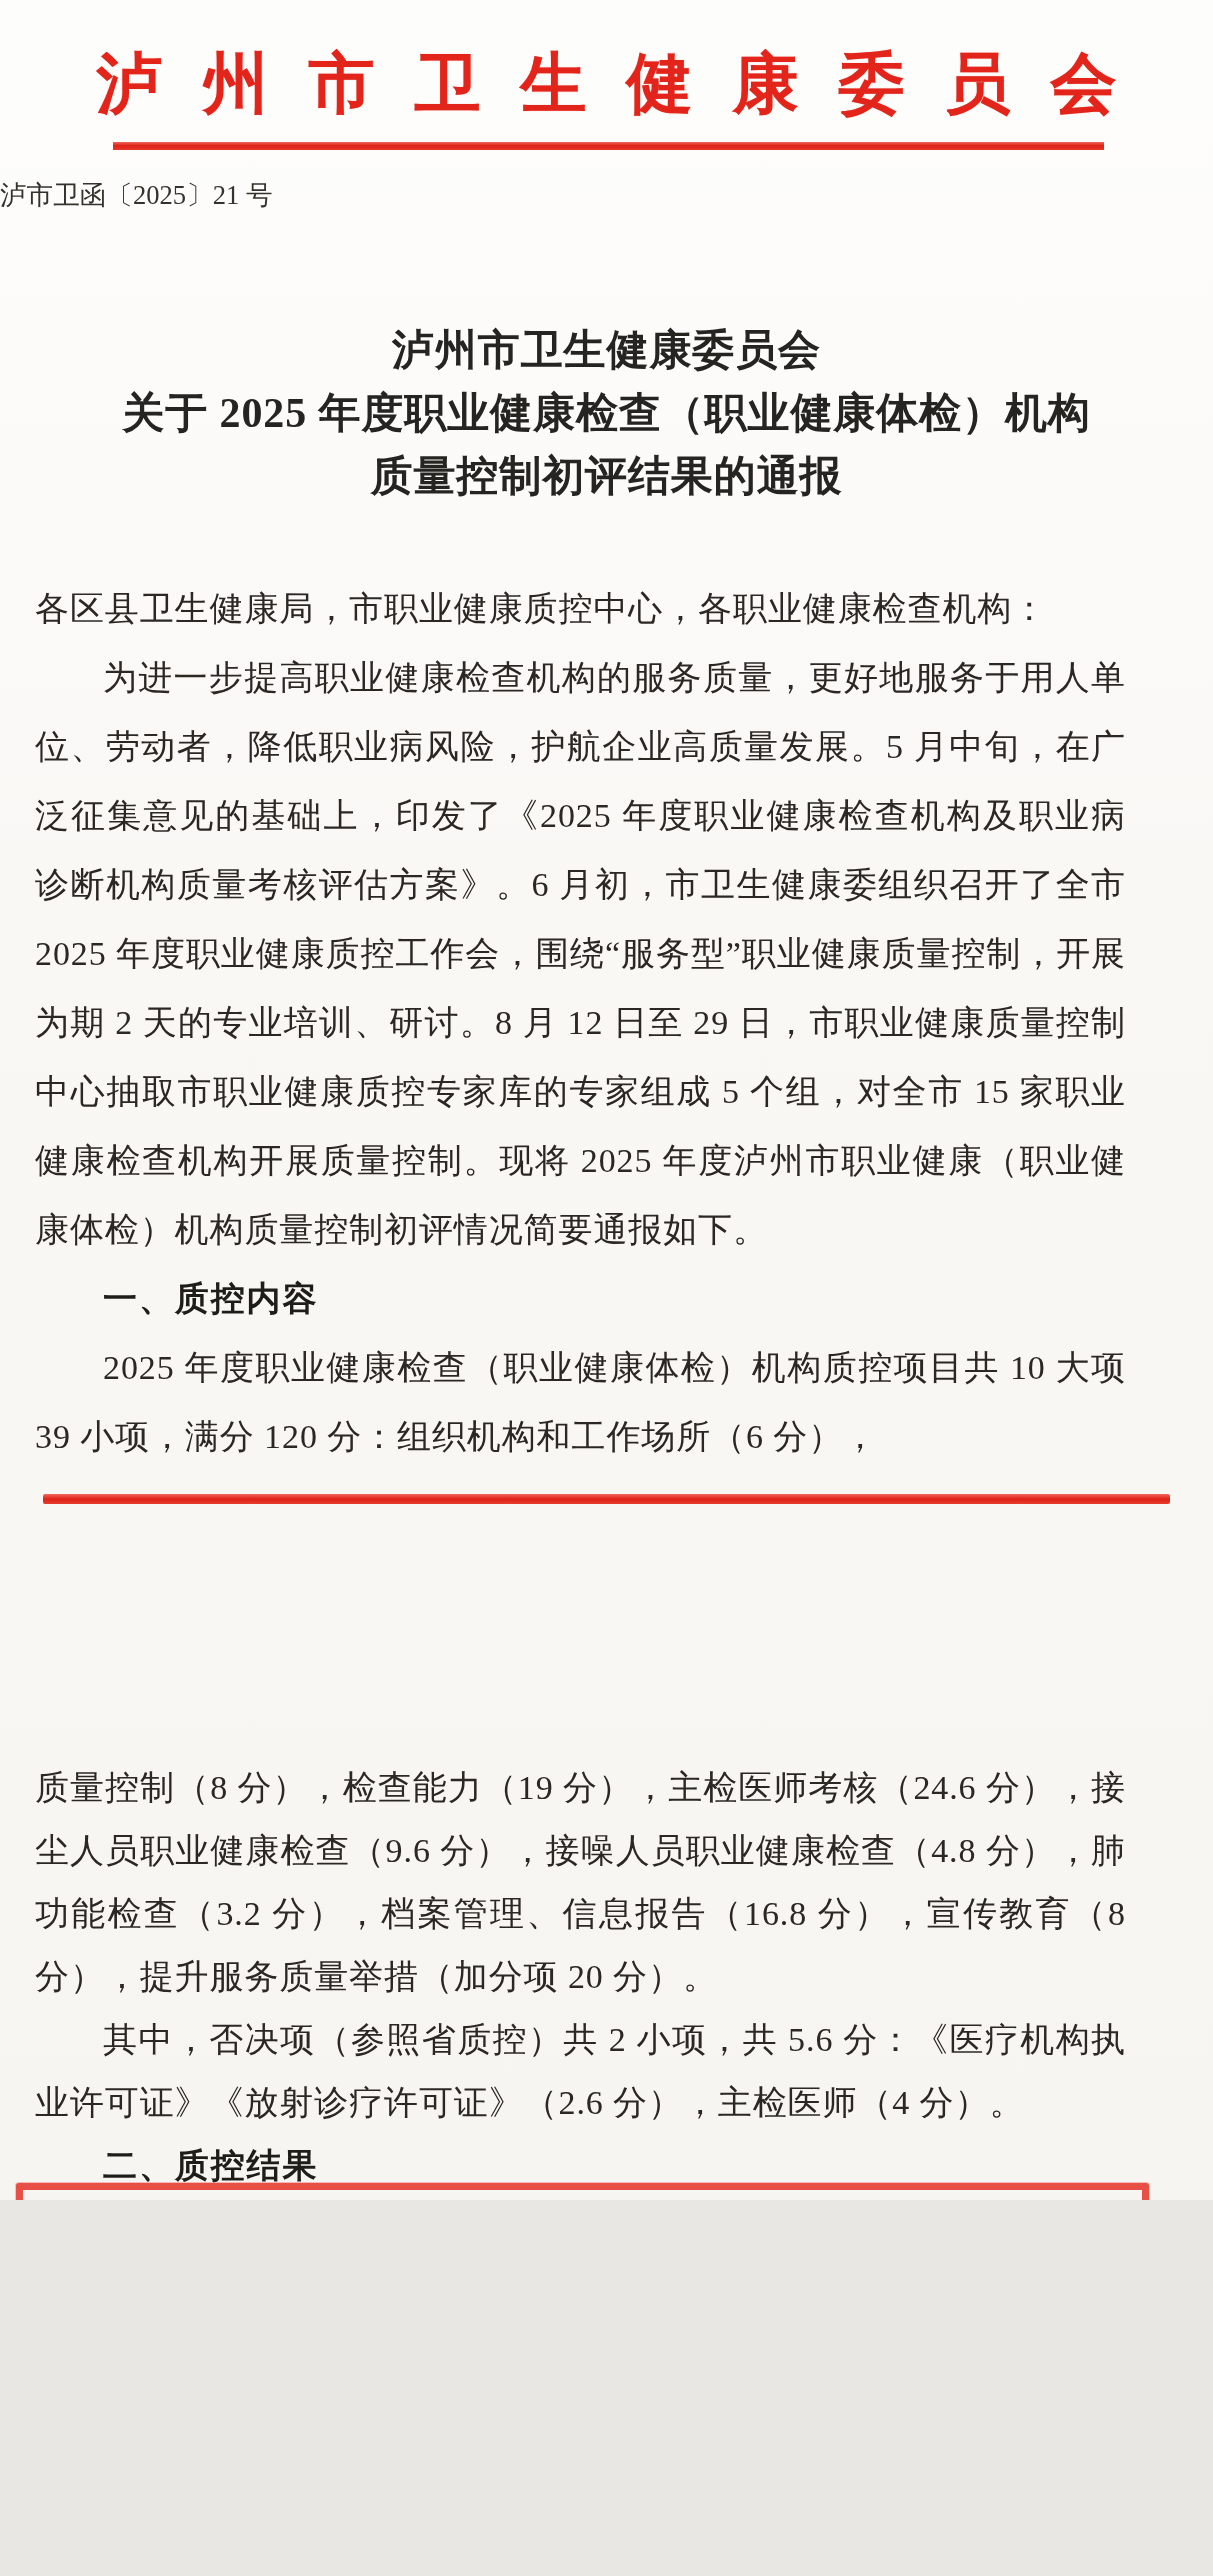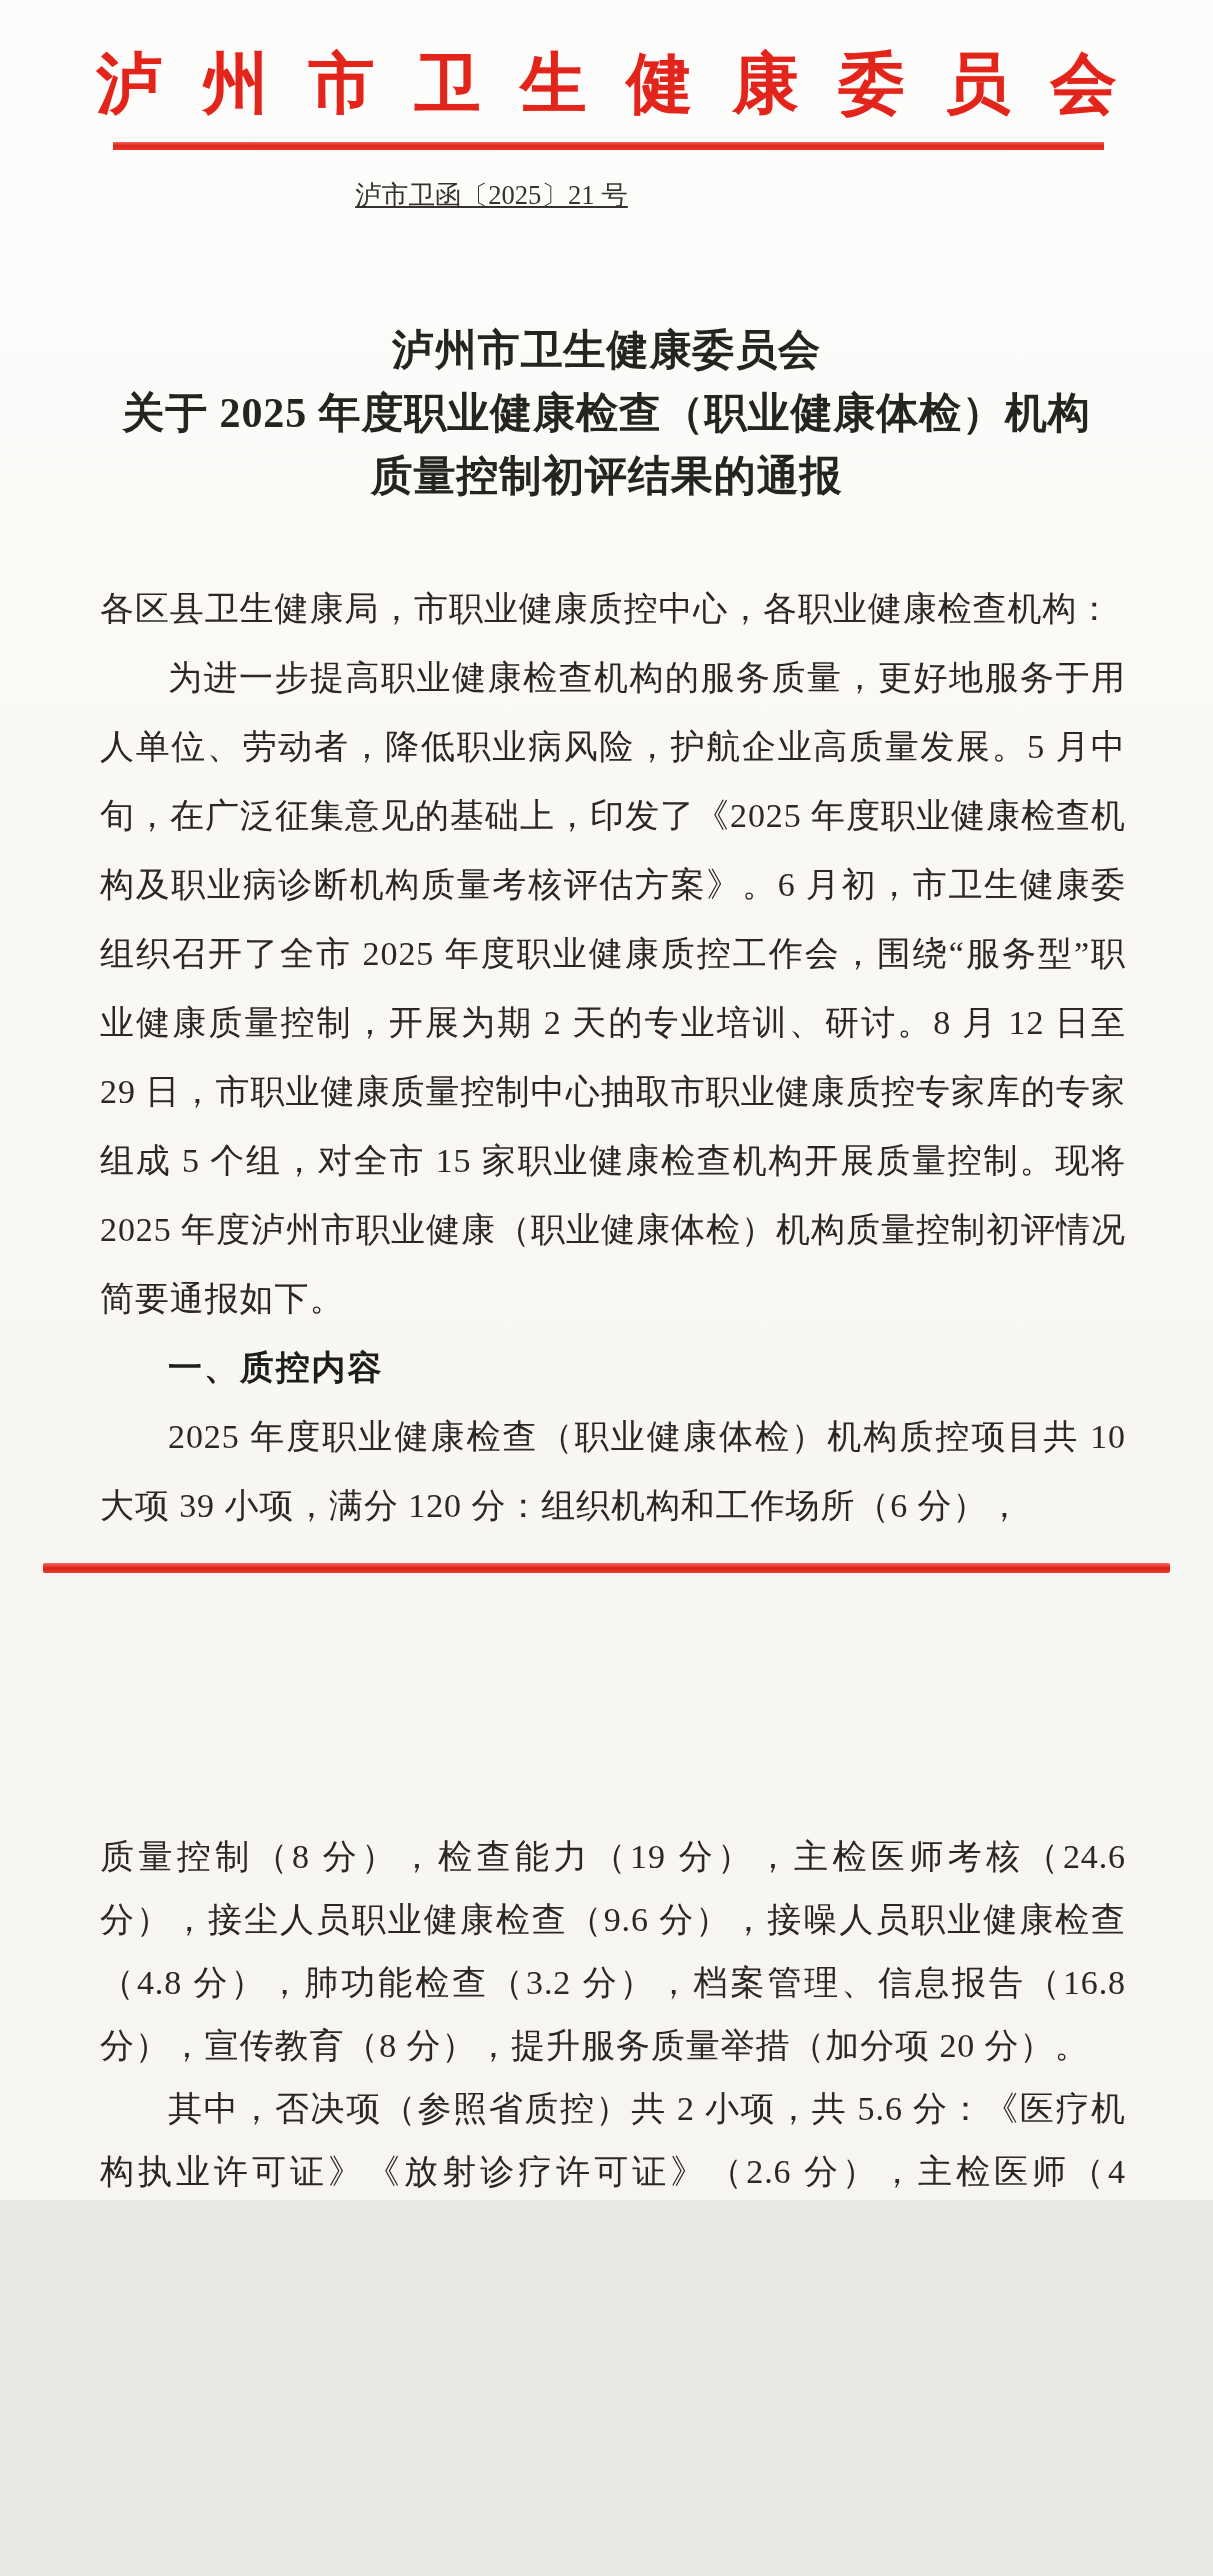--- a/index.html
+++ b/index.html
@@ -32,39 +32,38 @@
   .letterhead-rule {
     height: 8.5px;
     margin: 7.6px 109px 0 113px;
     background: linear-gradient(180deg,#f2655c 0%, #dd2417 45%, #e8372c 100%);
   }
   .doc-number {
     margin-top: 25px;
     padding-right: 230px;
     font-size: 26.6px;
     line-height: 40px;
-    text-align: center;
+    text-align: left;
     color: #35322c;
-    text-decoration: underline;
   }
 
   
   .notice-title {
     margin-top: 104px;
     text-align: center;
     font-weight: bold;
     font-size: 42px;
     line-height: 63px;
     letter-spacing: 0.9px;
     color: #262420;
   }
 
   
   .body-block {
-    padding: 0 87px 0 100px;
+    padding: 0 87px 0 35px;
     font-size: 34px;
     letter-spacing: 0.9px;
     text-align: justify;
     color: #2b2824;
   }
   .page1 { margin-top: 66px; line-height: 69px; }
   .page2 { margin-top: 252px; line-height: 63px; }
   .body-block p { margin: 0; }
   .indent { text-indent: 2em; }
   .section-heading {

